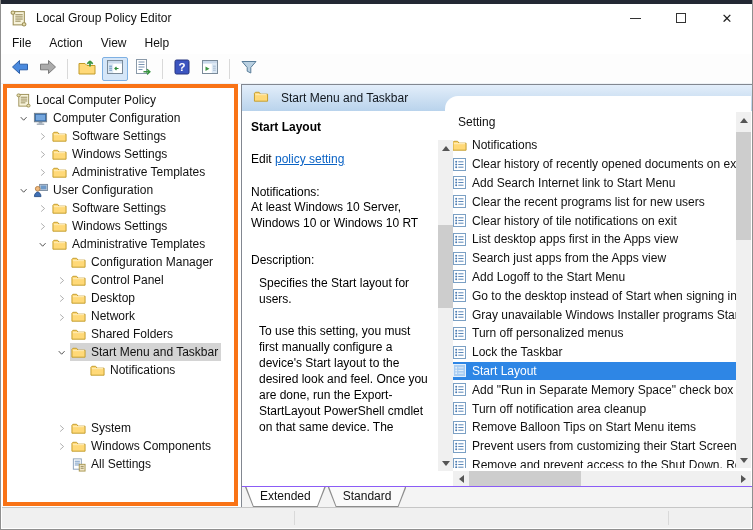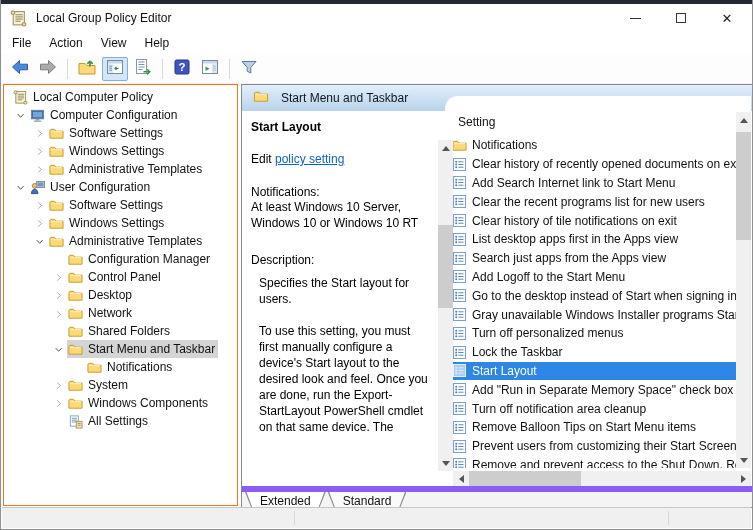--- a/index.html
+++ b/index.html
@@ -26,21 +26,21 @@
   .menu-item { padding:3px 9px; color:#111; }
 
   
   .toolbar { position:absolute; left:0; top:54px; width:100%; height:30px; background:#fdfdfd; display:flex; align-items:center; padding-left:5px; border-bottom:1px solid #eef2f6; }
   .tb-btn { width:26px; height:24px; display:flex; align-items:center; justify-content:center; border:1px solid transparent; border-radius:2px; margin:0 1px; }
   .tb-btn svg { width:20px; height:20px; }
   .tb-btn.pressed { background:var(--tb-pressed-bg,#d5e6f8); border-color:var(--tb-pressed-border,#7eb0e3); }
   .tb-sep { width:1px; height:20px; background:#d9d9d9; margin:0 5px; }
 
   
-  .tree-panel { position:absolute; left:2px; top:84px; width:235px; height:422px; background:#fff; border:1px solid #f97316; overflow:hidden; padding-top:3px; }
+  .tree-panel { position:absolute; left:2px; top:84px; width:235px; height:422px; background:#fff; border:4px solid #f97316; overflow:hidden; padding-top:3px; }
   .tree-row { height:18px; display:flex; align-items:center; white-space:nowrap; }
   .tree-chevron { width:17px; height:16px; flex:none; display:flex; align-items:center; justify-content:center; }
   .tree-chevron svg { width:11px; height:11px; }
   .tree-inner { display:flex; align-items:center; height:18px; padding:0 3px 0 0; }
   .tree-inner.selected { background:var(--tree-sel,#d4d4d4); }
   .tree-icon { width:17px; height:16px; flex:none; display:flex; align-items:center; justify-content:center; }
   .tree-icon svg { width:15px; height:15px; }
   .tree-label { padding-left:4px; color:#111; }
 
   
@@ -94,21 +94,21 @@
   .list-vscroll { right:0; top:16px; width:15px; bottom:18px; }
   .list-vscroll .arr-up { top:0; }
   .list-vscroll .arr-down { bottom:0; }
   .list-vscroll .sb-thumb { left:0; top:20px; width:15px; height:108px; }
   .list-hscroll { left:8px; right:0; bottom:0; height:15px; }
   .list-hscroll .arr-left { left:0; top:0; position:absolute; }
   .list-hscroll .arr-right { right:0; top:0; position:absolute; }
   .list-hscroll .sb-thumb { left:16px; top:0; width:112px; height:15px; }
 
   
-  .tab-strip { position:absolute; left:0; right:0; bottom:0; height:21px; background:#f4f4f4; border-top:6px solid #8b5cf6; display:flex; padding-left:3px; }
+  .tab-strip { position:absolute; left:0; right:0; bottom:0; height:21px; background:#f4f4f4; border-top:1px solid #8b5cf6; display:flex; padding-left:3px; }
   .tab { position:relative; height:20px; margin-right:2px; }
   .tab .tab-bg { position:absolute; inset:0; background:#8c8c8c; clip-path:polygon(0 0, 100% 0, calc(100% - 8px) 100%, 8px 100%); }
   .tab .tab-fg { position:absolute; inset:0; background:#fff; clip-path:polygon(1.5px 0, calc(100% - 1.5px) 0, calc(100% - 8.6px) calc(100% - 1px), 8.6px calc(100% - 1px)); }
   .tab .tab-label { position:relative; display:block; padding:2px 15px 0 15px; color:#111; }
   .tab.inactive .tab-fg { background:#fafafa; }
 
   
   .statusbar { position:absolute; left:1px; right:1px; bottom:1px; height:21px; background:#f0f0f0; border-top:1px solid #c6c6c6; }
   .sb-sep { position:absolute; top:3px; bottom:3px; width:1px; background:#d9d9d9; }
 </style>
@@ -443,21 +443,21 @@
         <span class="tree-inner">
           <span class="tree-icon">
             <svg viewBox="0 0 16 16">
               <path d="M1 4.5 L1 13 L15 13 L15 5.5 L7.5 5.5 L6 3.5 L2 3.5 Z" fill="#ffd978" stroke="#c29b29"></path>
               <path d="M2 6 H14" stroke="#ffeab2" stroke-width="1.2" fill="none"></path>
             </svg>
           </span>
           <span class="tree-label">Notifications</span>
         </span>
       </div>
-      <div class="tree-row" style="padding-left: 46px;">
+      <div class="tree-row" style="padding-left: 46px; margin-top: 40px;">
         <span class="tree-chevron">
           <svg viewBox="0 0 16 16">
             <path d="M6 3.5 L11 8 L6 12.5" fill="none" stroke="#a6a6a6" stroke-width="1.3"></path>
           </svg>
         </span>
         <span class="tree-inner">
           <span class="tree-icon">
             <svg viewBox="0 0 16 16">
               <path d="M1 4.5 L1 13 L15 13 L15 5.5 L7.5 5.5 L6 3.5 L2 3.5 Z" fill="#ffd978" stroke="#c29b29"></path>
               <path d="M2 6 H14" stroke="#ffeab2" stroke-width="1.2" fill="none"></path>

